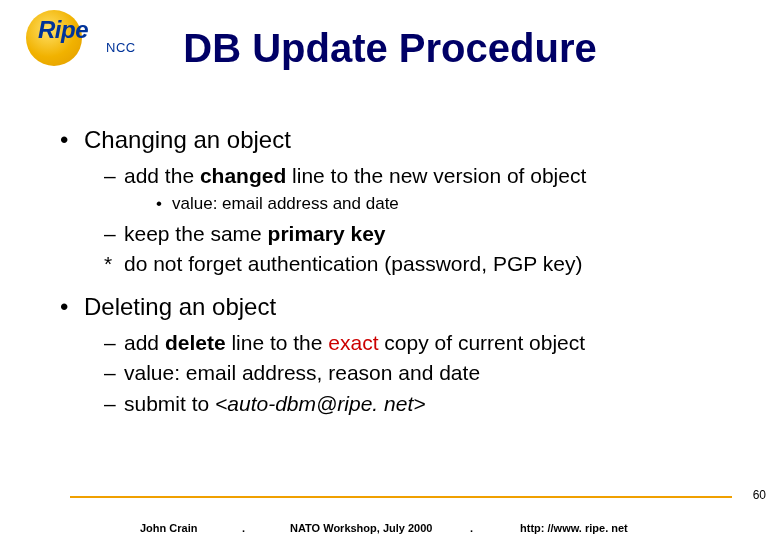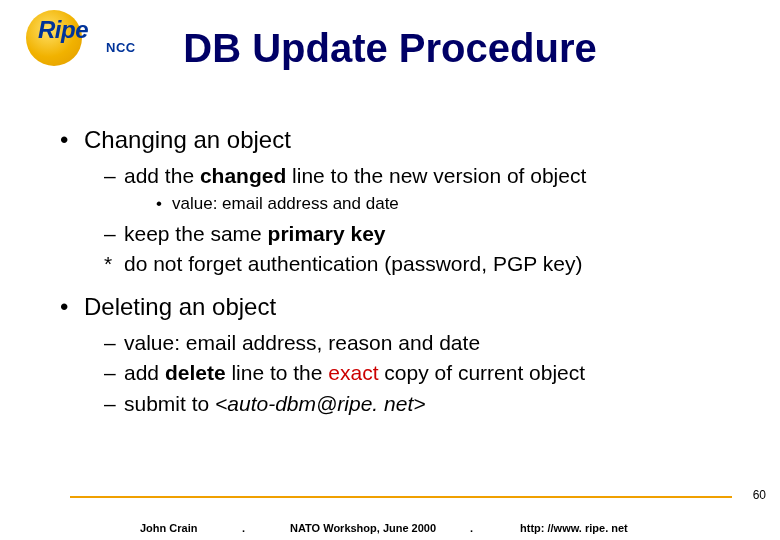--- a/index.html
+++ b/index.html
@@ -35,21 +35,21 @@
     font-weight: bold;
     font-style: italic;
     color: #003399;
     font-size: 24px;
     letter-spacing: -0.5px;
   }
   .logo-sub {
     position: absolute;
     top: 26px;
     left: 46px;
-    font-weight: bold;
+    font-weight: normal;
     color: #003399;
     font-size: 13px;
     letter-spacing: 0.5px;
     padding-left: 32px;
   }
   h1.title {
     position: absolute;
     top: 26px;
     left: 0;
     width: 780px;
@@ -138,32 +138,32 @@
     <span class="dash">–</span><span>keep the same <b>primary key</b></span>
   </div>
   <div class="lvl2">
     <span class="dash">*</span><span>do not forget authentication (password, PGP key)</span>
   </div>
 
   <div class="lvl1">
     <span class="bullet">•</span><span>Deleting an object</span>
   </div>
   <div class="lvl2">
-    <span class="dash">–</span><span>value: email address, reason and date</span>
+    <span class="dash">–</span><span>add <b>delete</b> line to the <span style="color:#cc0000">exact</span> copy of current object</span>
   </div>
   <div class="lvl2">
-    <span class="dash">–</span><span>add <b>delete</b> line to the <span style="color:#cc0000">exact</span> copy of current object</span>
+    <span class="dash">–</span><span>value: email address, reason and date</span>
   </div>
   <div class="lvl2">
     <span class="dash">–</span><span>submit to <i>&lt;auto-dbm@ripe. net&gt;</i></span>
   </div>
 
 </div>
 
 <div class="footer-line"></div>
 <div class="footer">
   <span class="footer-author">John Crain</span>
   <span class="footer-sep1">.</span>
-  <span class="footer-event">NATO Workshop, June 2000</span>
+  <span class="footer-event">NATO Workshop, July 2000</span>
   <span class="footer-sep2">.</span>
   <span class="footer-url">http: //www. ripe. net</span>
 </div>
 <div class="page-num">60</div>
 
 </body></html>

